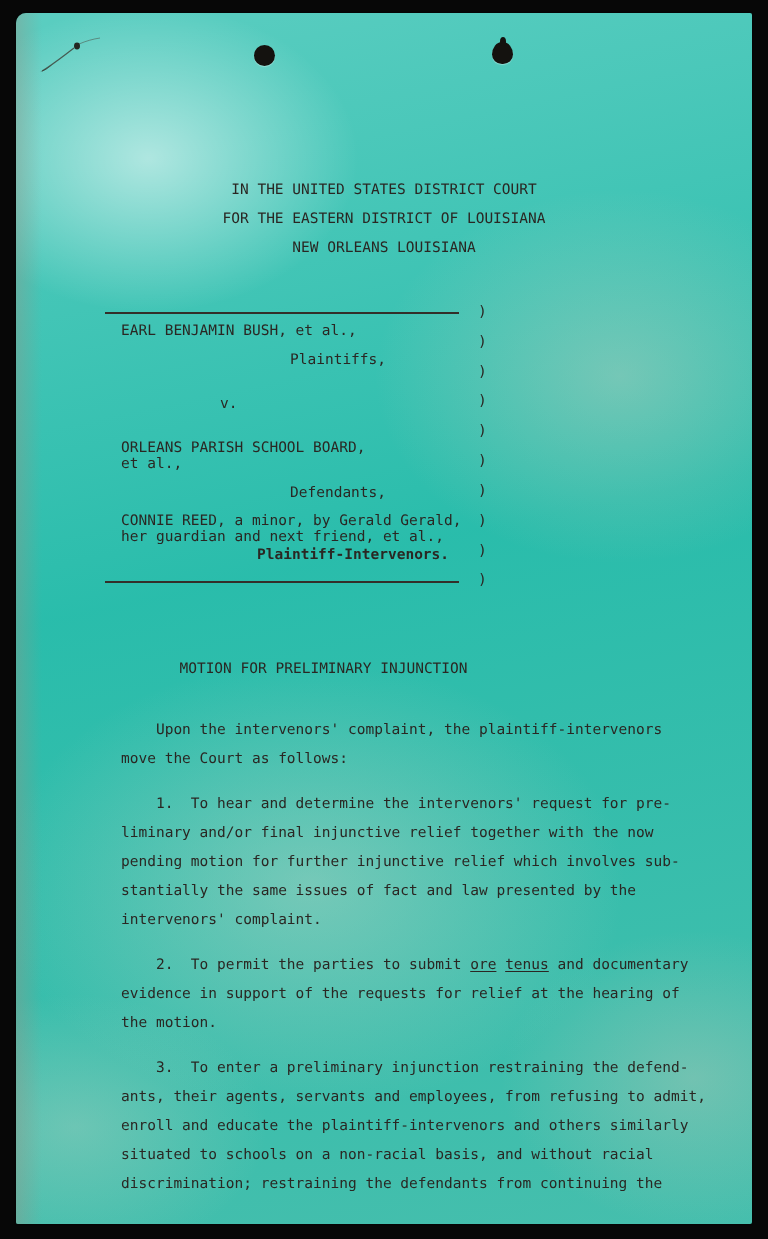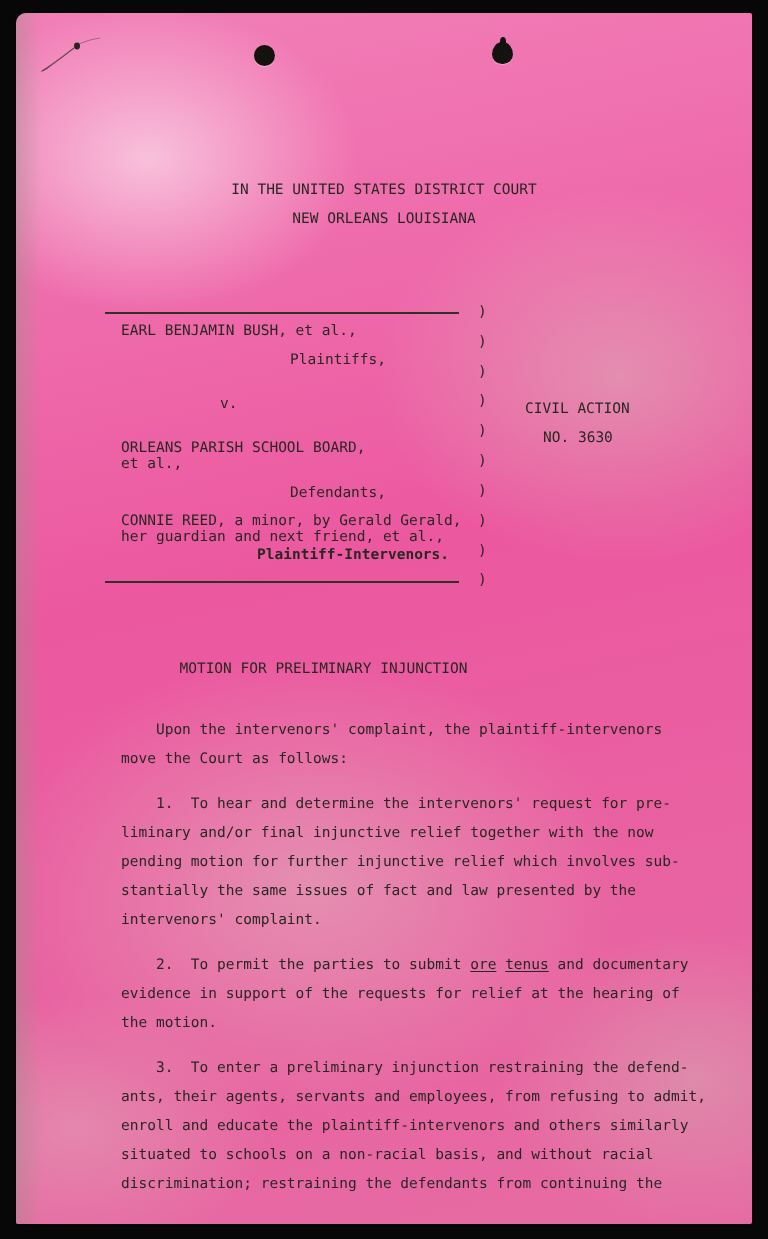--- a/index.html
+++ b/index.html
@@ -22,21 +22,21 @@
     background: #070707;
   }
 
   
   #page {
     position: absolute;
     left: 16px;
     top: 13px;
     width: 736px;
     height: 1211px;
-    background: #ec4899;
+    background: #14b8a6;
     border-radius: 10px 2px 2px 2px;
     box-shadow: 0 0 2px rgba(0,0,0,0.55);
     overflow: hidden;
   }
   
   #page::before {
     content: "";
     position: absolute;
     inset: 0;
     background:
@@ -188,20 +188,21 @@
         <path d="M2 37 C7 35, 11 32, 15 29 C11 33, 6 36, 2 37 Z" fill="#2b2620" opacity="0.9"></path>
         <ellipse cx="39" cy="11" rx="3" ry="3.4" fill="#211d18" opacity="0.95"></ellipse>
         <path d="M41 9 C48 6, 55 4, 62 3" stroke="#4a433a" stroke-width="0.9" fill="none" opacity="0.55"></path>
       </svg>
 
       <div class="punch" id="punch-left"></div>
       <div class="punch" id="punch-right"></div>
 
       <div id="court-header">
         <span class="typed hline">IN THE UNITED STATES DISTRICT COURT</span>
+        <span class="typed hline">FOR THE EASTERN DISTRICT OF LOUISIANA</span>
         <span class="typed hline">NEW ORLEANS LOUISIANA</span>
       </div>
 
       <div id="caption-block">
         <div class="cap-rule" id="cap-rule-top"></div>
         <div class="cap-rule" id="cap-rule-bottom"></div>
 
         <div class="cap-line typed" style="left:16px;  top:22px;">EARL BENJAMIN BUSH, et al.,</div>
         <div class="cap-line typed" style="left:185px; top:51px;">Plaintiffs,</div>
         <div class="cap-line typed" style="left:115px; top:95px;">v.</div>
@@ -218,24 +219,20 @@
           <div class="paren typed" style="top:64px;">)</div>
           <div class="paren typed" style="top:93px;">)</div>
           <div class="paren typed" style="top:123px;">)</div>
           <div class="paren typed" style="top:153px;">)</div>
           <div class="paren typed" style="top:183px;">)</div>
           <div class="paren typed" style="top:213px;">)</div>
           <div class="paren typed" style="top:243px;">)</div>
           <div class="paren typed" style="top:272px;">)</div>
         </div>
 
-        <div id="civil-action">
-          <span class="typed cal">CIVIL ACTION</span>
-          <span class="typed cal" style="padding-left:18px;">NO. 3630</span>
-        </div>
       </div>
 
       <div id="motion-title">
         <span class="typed">MOTION FOR PRELIMINARY INJUNCTION</span>
       </div>
 
       <div id="body-text">
 
         <p class="typed"><span>    Upon the intervenors' complaint, the plaintiff-intervenors</span>
 <span>move the Court as follows:</span></p>

